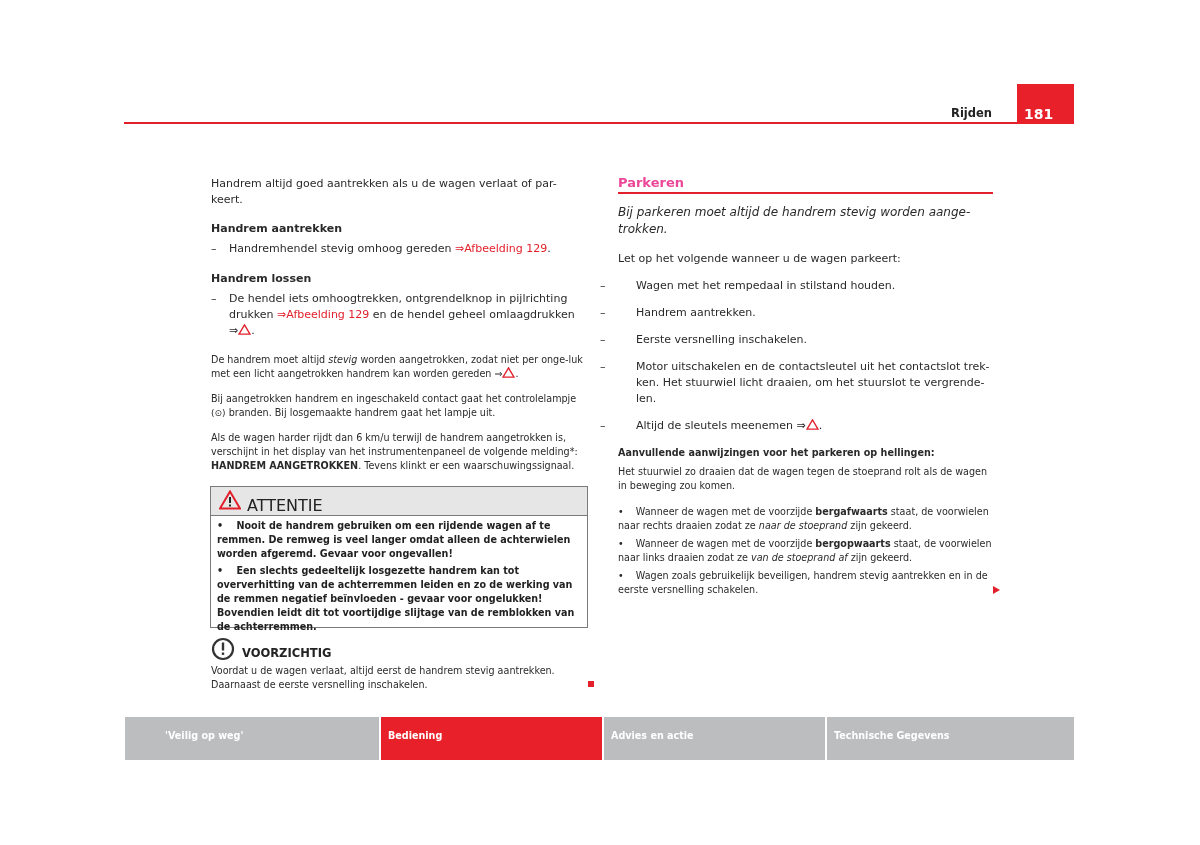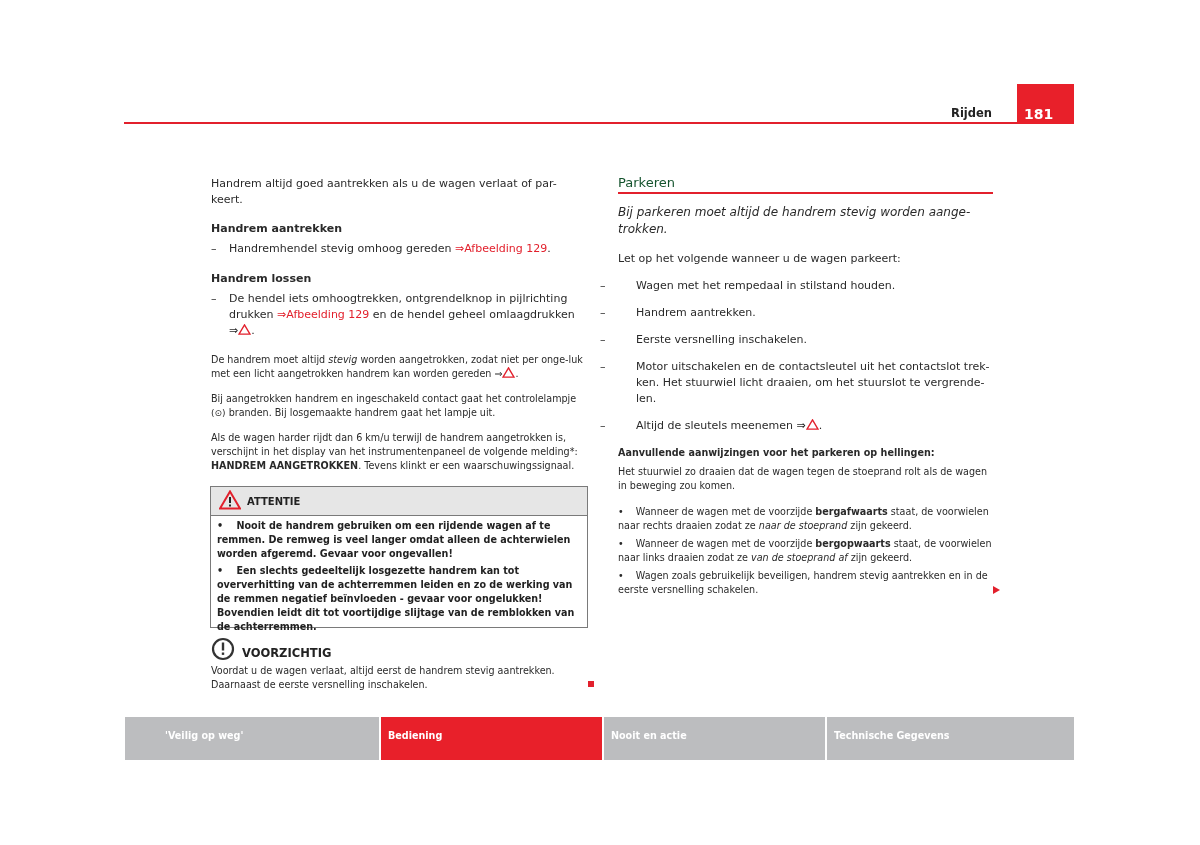--- a/index.html
+++ b/index.html
@@ -15,31 +15,31 @@
   .small { font-size:9.6px; line-height:14px; }
   .red { color:#e2202c; }
   .b { font-weight:bold; }
   .i { font-style:italic; }
   .dash { display:inline-block; width:18px; }
   .hang { padding-left:18px; text-indent:-18px; }
   .warn-tri { display:inline-block; width:13px; height:11px; vertical-align:-1px; }
 
   .att-box { left:210px; top:486px; width:376px; height:140px; border:1px solid #7a7a7a; }
   .att-head { height:28px; background:#e6e6e6; border-bottom:1px solid #7a7a7a; position:relative; }
-  .att-title { position:absolute; left:36px; top:9px; font-size:10px; font-weight:bold; color:#222; }
+  .att-title { position:absolute; left:36px; top:9px; font-size:16px; font-weight:normal; color:#222; }
   .att-icon { position:absolute; left:8px; top:3px; }
   .att-body { padding:3px 6px; font-size:9.6px; line-height:14px; font-weight:bold; color:#222; }
 
   .vz-title { left:242px; top:646px; font-size:11.5px; font-weight:bold; color:#222; }
   .vz-icon { left:211px; top:637px; }
   .end-square { left:588px; top:681px; width:6px; height:6px; background:#e2202c; }
   .arrow-right { left:993px; top:586px; width:0; height:0; border-left:7px solid #e2202c;
                  border-top:4px solid transparent; border-bottom:4px solid transparent; }
 
-  .parkeren { left:618px; top:175px; font-size:13px; font-weight:normal; color:#14532d; }
+  .parkeren { left:618px; top:175px; font-size:13px; font-weight:bold; color:#ec4899; }
   .park-line { left:618px; top:192px; width:375px; height:2px; background:#e2202c; }
 
   .nav { top:717px; height:43px; background:#bcbdbf; color:#fff; font-size:9.6px; font-weight:bold; }
   .nav span { position:absolute; top:13px; }
   .nav.active { background:#e8202a; }
 </style>
 </head>
 <body>
 
 <div class="abs hdr-line"></div>
@@ -130,17 +130,17 @@
 </div>
 <div class="abs arrow-right"></div>
 
 <div class="abs nav" style="left:125px; width:254px;">
     <span style="left:40px;">'Veilig op weg'</span>
   </div>
 <div class="abs nav active" style="left:381px; width:221px;">
     <span style="left:7px;">Bediening</span>
   </div>
 <div class="abs nav" style="left:604px; width:221px;">
-    <span style="left:7px;">Nooit en actie</span>
+    <span style="left:7px;">Advies en actie</span>
   </div>
 <div class="abs nav" style="left:827px; width:247px;">
     <span style="left:7px;">Technische Gegevens</span>
   </div>
 
 </body></html>

